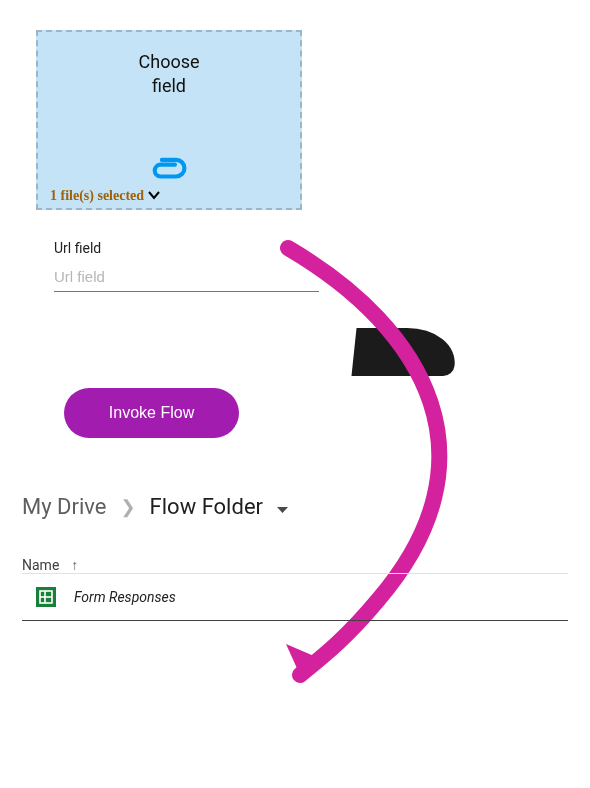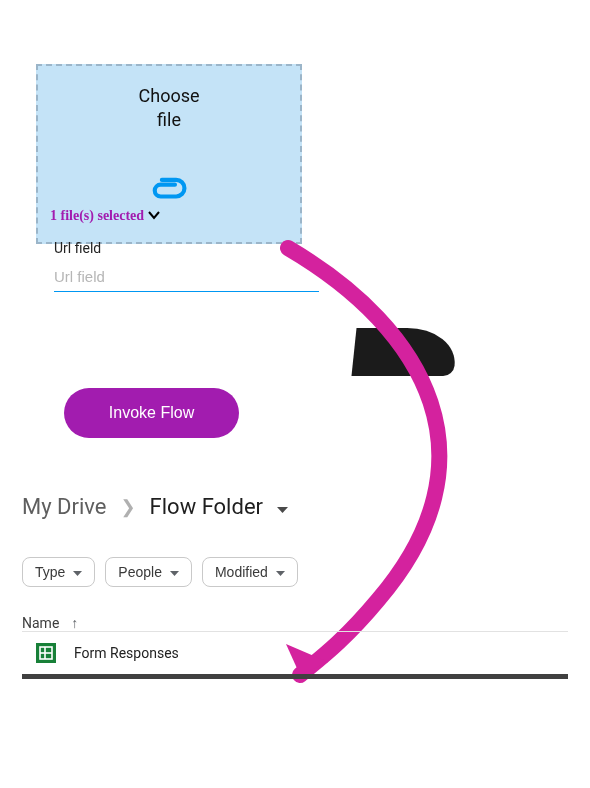--- a/index.html
+++ b/index.html
@@ -10,37 +10,36 @@
       left: 36px;
       top: 30px;
       width: 266px;
       height: 180px;
       border: 2px dashed #9bb5c9;
       background: #c4e3f7;
       display: flex;
       flex-direction: column;
       align-items: center;
       justify-content: space-between;
-      padding: 12px 0 18px 0;
-      margin-top: 34px;
+      padding: 12px 0 4px 0;
     }
     .dropzone-label {
       font-size: 18px;
       color: #111;
       text-align: center;
       line-height: 1.35;
       margin-top: 6px;
     }
     .dropzone-bottom { display:flex; flex-direction:column; align-items:center; width:100%; }
     .attach-icon { width: 38px; height: 30px; display:flex; align-items:center; justify-content:center; color:#0097f2; margin-bottom:6px; }
     .selected-row {
       font-family: "Comic Sans MS", "Segoe Script", cursive;
       font-size: 14px;
       font-weight: 700;
-      color: #a21caf;
+      color: #a16207;
       align-self: flex-start;
       padding-left: 12px;
       display:flex;
       align-items:center;
       gap:4px;
     }
     
     .url-group { position:absolute; left:54px; top:240px; width:265px; }
     .url-label { font-size:14px; color:#222; margin-bottom:8px; display:block; }
     .url-input {
@@ -108,30 +107,30 @@
     
     .file-row {
       display:flex;
       align-items:center;
       gap:18px;
       height:48px;
       border-top:1px solid #e2e2e2;
       font-size:14px;
       color:#222;
     }
-    .file-row:last-child { border-bottom:5px solid #404040; }
+    .file-row:last-child { border-bottom:1px solid #404040;font-style:italic; }
     .file-icon { width:20px; height:20px; display:flex; align-items:center; justify-content:center; margin-left:14px; }
   </style>
 </head>
 <body>
 
 <div class="dropzone">
   <div class="dropzone-label">
     <span>Choose</span><br>
-    <span>file</span>
+    <span>field</span>
   </div>
   <div class="dropzone-bottom">
     <span class="attach-icon">
       <svg viewBox="0 0 64 40" width="38" height="28">
           <path d="M20 8 L44 8 A14 14 0 1 1 44 36 L18 36 A10 10 0 1 1 18 16 L42 16" fill="none" stroke="#0097f2" stroke-width="7" stroke-linecap="round"></path>
         </svg>
     </span>
     <div class="selected-row">
       <span>1 file(s) selected</span>
       <span>
@@ -164,40 +163,20 @@
     <span class="current">
       <span>Flow Folder</span>
       <span>
         <svg width="11" height="7" viewBox="0 0 11 7">
             <path d="M0 0 L5.5 6 L11 0 Z" fill="#4a4a4a"></path>
           </svg>
       </span>
     </span>
   </div>
 
-  <div class="filters">
-    <button class="pill">
-      <span>Type</span>
-      <span class="caret"><svg width="9" height="6" viewBox="0 0 9 6">
-            <path d="M0 0 L4.5 5 L9 0 Z" fill="#5f6368"></path>
-          </svg></span>
-    </button>
-    <button class="pill">
-      <span>People</span>
-      <span class="caret"><svg width="9" height="6" viewBox="0 0 9 6">
-            <path d="M0 0 L4.5 5 L9 0 Z" fill="#5f6368"></path>
-          </svg></span>
-    </button>
-    <button class="pill">
-      <span>Modified</span>
-      <span class="caret"><svg width="9" height="6" viewBox="0 0 9 6">
-            <path d="M0 0 L4.5 5 L9 0 Z" fill="#5f6368"></path>
-          </svg></span>
-    </button>
-  </div>
 
   <div class="col-header">
     <span>Name</span>
     <span class="sort-arrow">↑</span>
   </div>
 
   <div class="file-row">
     <span class="file-icon">
       <svg width="20" height="20" viewBox="0 0 20 20">
           <rect width="20" height="20" fill="#188038"></rect>

